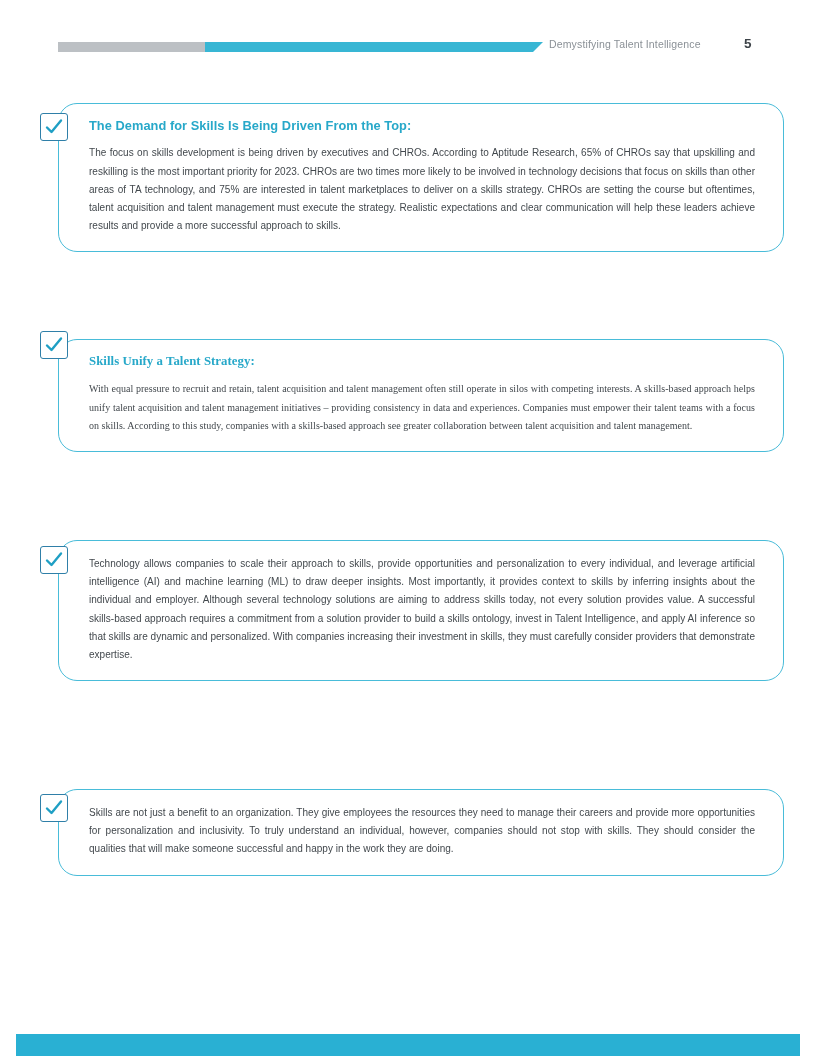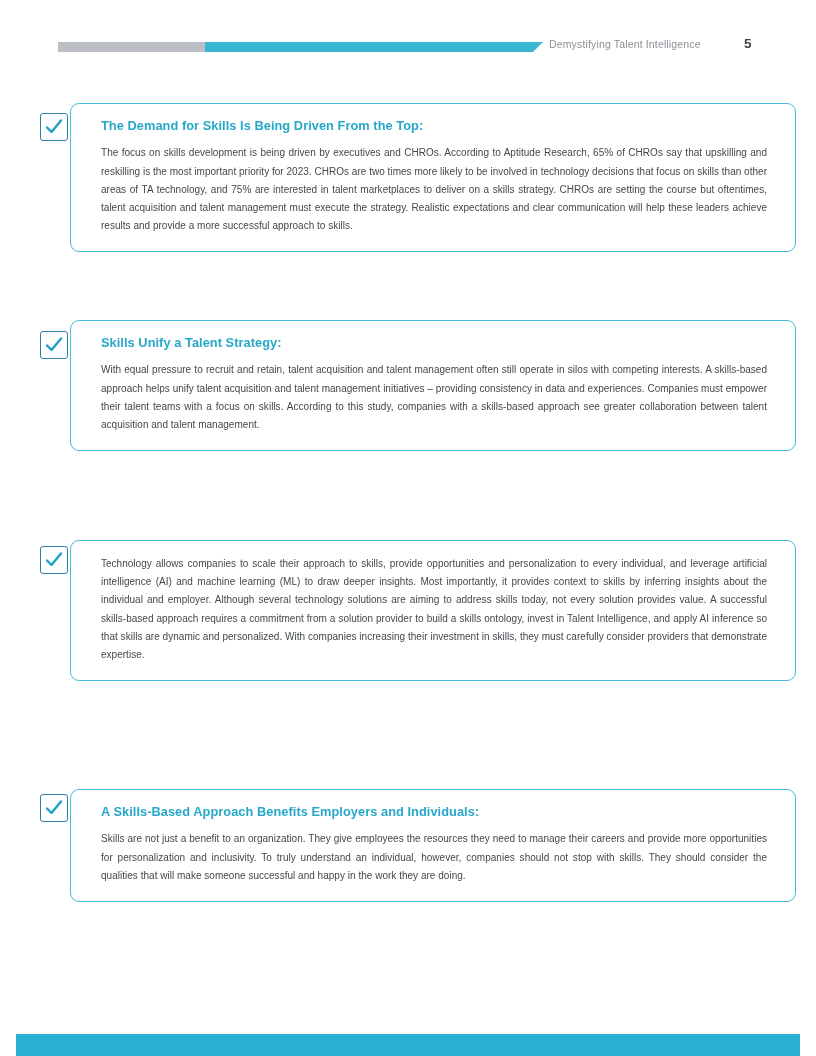--- a/index.html
+++ b/index.html
@@ -69,23 +69,22 @@
     font-weight: bold;
     color: #3d4348;
   }
 
   
   .card {
     position: absolute;
     left: 58px;
     width: 726px;
     border: 1.4px solid #49bcd9;
-    border-radius: 9px;
+    border-radius: 19px;
     background: #ffffff;
-    margin-left: 12px;
   }
   .card-inner {
     padding: 14px 28px 16px 30px;
   }
   .card-title {
     font-size: 12.8px;
     font-weight: bold;
     color: #27a8c9;
     margin: 0 0 11px 0;
     line-height: 1.2;
@@ -145,21 +144,21 @@
   </div>
 </div>
 <div class="check" style="top:113px;">
   <span>
     <svg width="20" height="20" viewBox="0 0 20 20">
         <path d="M3 10.5 L7.5 15 L17 3.5" fill="none" stroke="#1f9fc4" stroke-width="2.4" stroke-linecap="round" stroke-linejoin="round"></path>
       </svg>
   </span>
 </div>
 
-<div class="card" style="top:320px;">
+<div class="card" style="top:339px;font-family:Liberation Serif, serif;">
   <div class="card-inner">
     <h2 class="card-title">Skills Unify a Talent Strategy:</h2>
     <p class="card-body">With equal pressure to recruit and retain, talent acquisition and talent management often still operate in silos with competing interests. A skills-based approach helps unify talent acquisition and talent management initiatives – providing consistency in data and experiences. Companies must empower their talent teams with a focus on skills. According to this study, companies with a skills-based approach see greater collaboration between talent acquisition and talent management.</p>
   </div>
 </div>
 <div class="check" style="top:331px;">
   <span>
     <svg width="20" height="20" viewBox="0 0 20 20">
         <path d="M3 10.5 L7.5 15 L17 3.5" fill="none" stroke="#1f9fc4" stroke-width="2.4" stroke-linecap="round" stroke-linejoin="round"></path>
       </svg>
@@ -174,21 +173,20 @@
 <div class="check" style="top:546px;">
   <span>
     <svg width="20" height="20" viewBox="0 0 20 20">
         <path d="M3 10.5 L7.5 15 L17 3.5" fill="none" stroke="#1f9fc4" stroke-width="2.4" stroke-linecap="round" stroke-linejoin="round"></path>
       </svg>
   </span>
 </div>
 
 <div class="card" style="top:789px;">
   <div class="card-inner">
-    <h2 class="card-title">A Skills-Based Approach Benefits Employers and Individuals:</h2>
     <p class="card-body">Skills are not just a benefit to an organization. They give employees the resources they need to manage their careers and provide more opportunities for personalization and inclusivity. To truly understand an individual, however, companies should not stop with skills. They should consider the qualities that will make someone successful and happy in the work they are doing.</p>
   </div>
 </div>
 <div class="check" style="top:794px;">
   <span>
     <svg width="20" height="20" viewBox="0 0 20 20">
         <path d="M3 10.5 L7.5 15 L17 3.5" fill="none" stroke="#1f9fc4" stroke-width="2.4" stroke-linecap="round" stroke-linejoin="round"></path>
       </svg>
   </span>
 </div>

